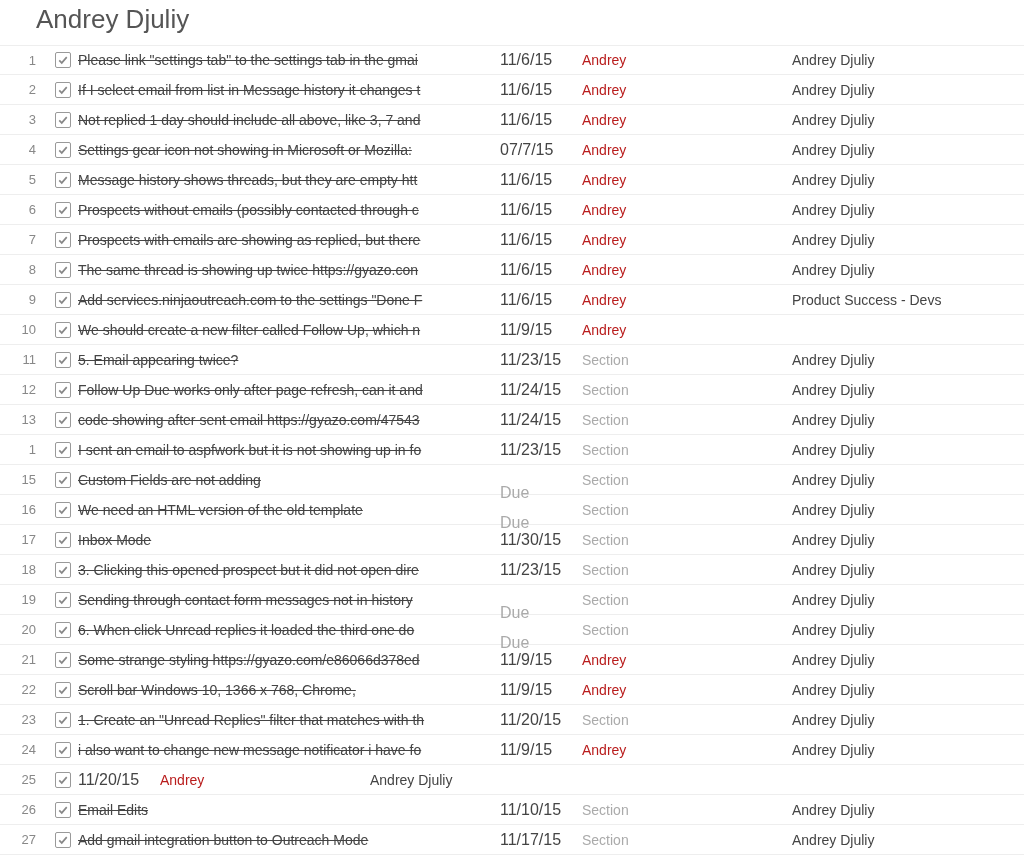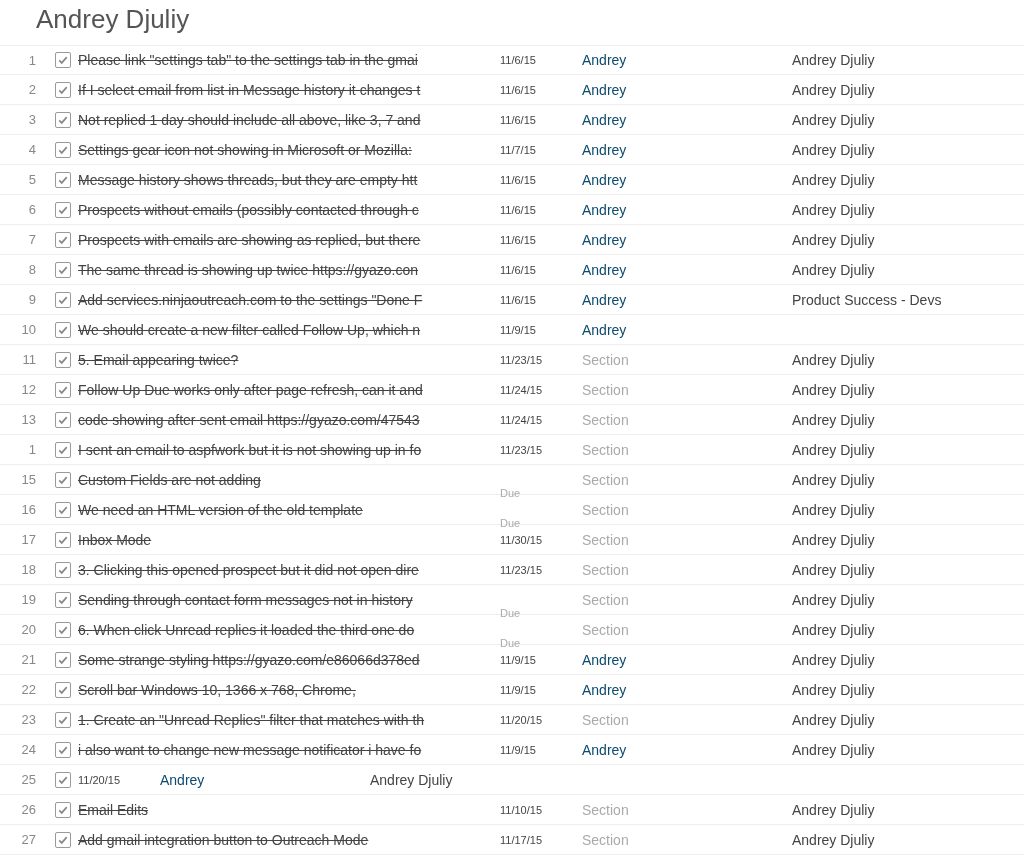--- a/index.html
+++ b/index.html
@@ -63,26 +63,26 @@
     white-space: nowrap;
     text-overflow: clip;
     padding-right: 6px;
     color: #444;
     font-size: 14px;
   }
   .col-task.completed { text-decoration: line-through; }
   .col-date {
     width: 82px;
     color: #444;
-    font-size: 11px;
+    font-size: 16px;
   }
   .col-date.muted { color: #aaa; margin-top: 27px; }
   .col-owner {
     width: 210px;
-    color: #0c4a6e;
+    color: #b91c1c;
     font-size: 14px;
   }
   .col-owner.muted { color: #aaa; }
   .col-assignee {
     flex: 1;
     color: #444;
     font-size: 14px;
   }
 </style>
 </head>
@@ -136,21 +136,21 @@
       <div class="row">
         <div class="col-num">4</div>
         <div class="col-check">
           <div class="checkbox">
             <svg viewBox="0 0 12 12">
               <polyline points="1.5,6.5 4.5,9.5 10.5,2.5" fill="none" stroke="#888" stroke-width="2"></polyline>
             </svg>
           </div>
         </div>
         <div class="col-task completed">Settings gear icon not showing in Microsoft or Mozilla:</div>
-        <div class="col-date">11/7/15</div>
+        <div class="col-date">07/7/15</div>
         <div class="col-owner">Andrey</div>
         <div class="col-assignee">Andrey Djuliy</div>
       </div>
       <div class="row">
         <div class="col-num">5</div>
         <div class="col-check">
           <div class="checkbox">
             <svg viewBox="0 0 12 12">
               <polyline points="1.5,6.5 4.5,9.5 10.5,2.5" fill="none" stroke="#888" stroke-width="2"></polyline>
             </svg>

